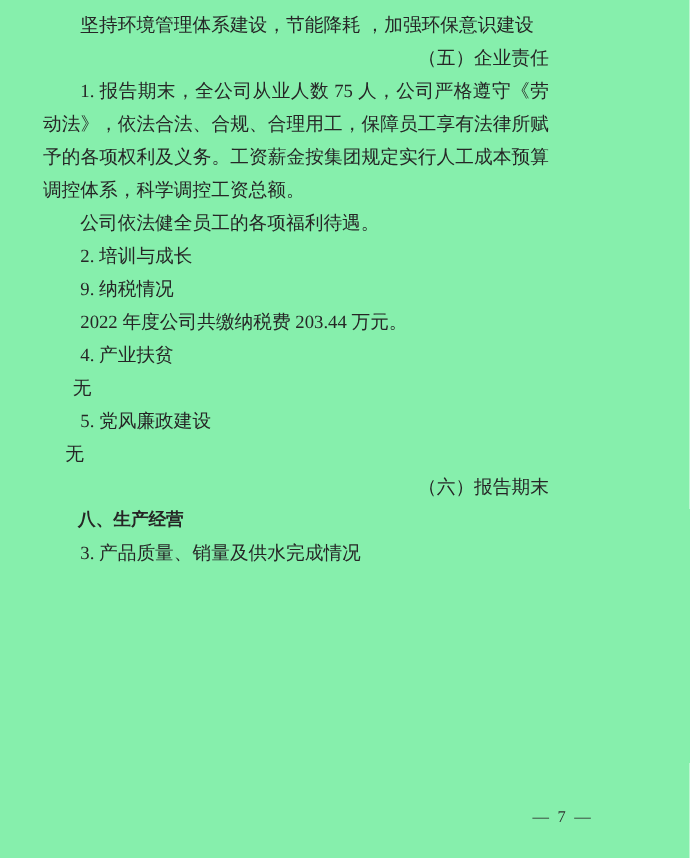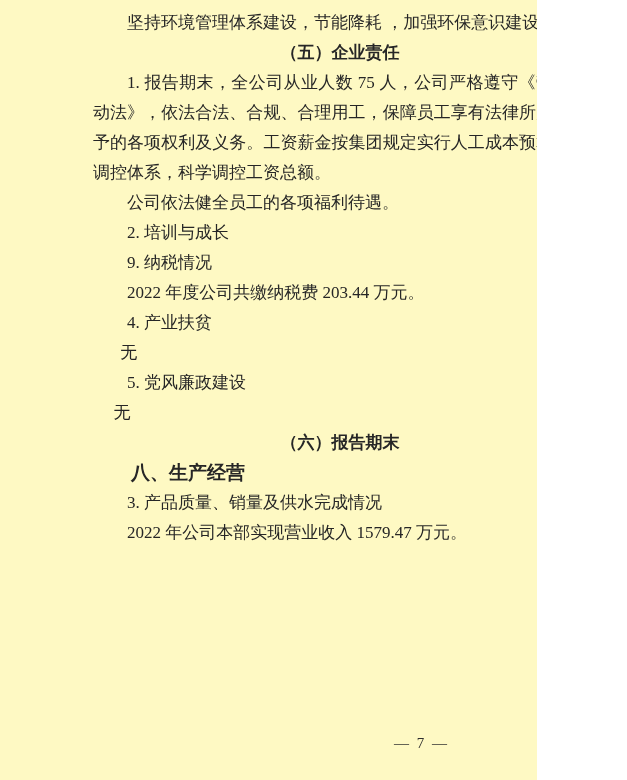--- a/index.html
+++ b/index.html
@@ -2,49 +2,49 @@
 <html><head>
 <meta charset="utf-8">
 <style>
   html, body {
     margin: 0;
     padding: 0;
     background: #ffffff;
   }
   .page {
     position: relative;
-    width: 537px;
+    width: 627px;
     height: 780px;
-    background: #fef9c3;
+    background: #86efac;
     box-sizing: border-box;
-    padding: 8px 82px 0 93px;
+    padding: 8px 82px 0 39px;
     overflow: hidden;
     font-family: "Liberation Serif", "DejaVu Serif", serif;
     color: #262626;
   }
   .content {
     width: 460px;
   }
   .para {
     margin: 0;
     font-size: 17px;
     line-height: 30px;
     text-align: justify;
     text-indent: 2em;
     word-break: break-all;
   }
   .para.heading-kai {
-    font-weight: bold;
-    text-align: center;
+    font-weight: normal;
+    text-align: right;
   }
   .para.heading-hei {
     font-weight: bold;
     text-align: left;
     font-family: "Liberation Sans", "DejaVu Sans", sans-serif;
-    font-size: 19px;
+    font-size: 16px;
   }
   .para.body-wu1 { text-indent: 1.6em; text-align: left; }
   .para.body-wu2 { text-indent: 1.2em; text-align: left; }
   .footer {
     position: absolute;
     right: 88px;
     bottom: 28px;
     font-size: 15px;
     line-height: 18px;
     color: #2e2e2e;
@@ -63,18 +63,17 @@
       <p class="para body">2. 培训与成长</p>
       <p class="para body">9. 纳税情况</p>
       <p class="para body">2022 年度公司共缴纳税费 203.44 万元。</p>
       <p class="para body">4. 产业扶贫</p>
       <p class="para body-wu1">无</p>
       <p class="para body">5. 党风廉政建设</p>
       <p class="para body-wu2">无</p>
       <p class="para heading-kai">（六）报告期末</p>
       <p class="para heading-hei">八、生产经营</p>
       <p class="para body">3. 产品质量、销量及供水完成情况</p>
-      <p class="para body">2022 年公司本部实现营业收入 1579.47 万元。</p>
     </div>
   <div class="footer">
     <span>— 7 —</span>
   </div>
 </div>
 
 </body></html>

